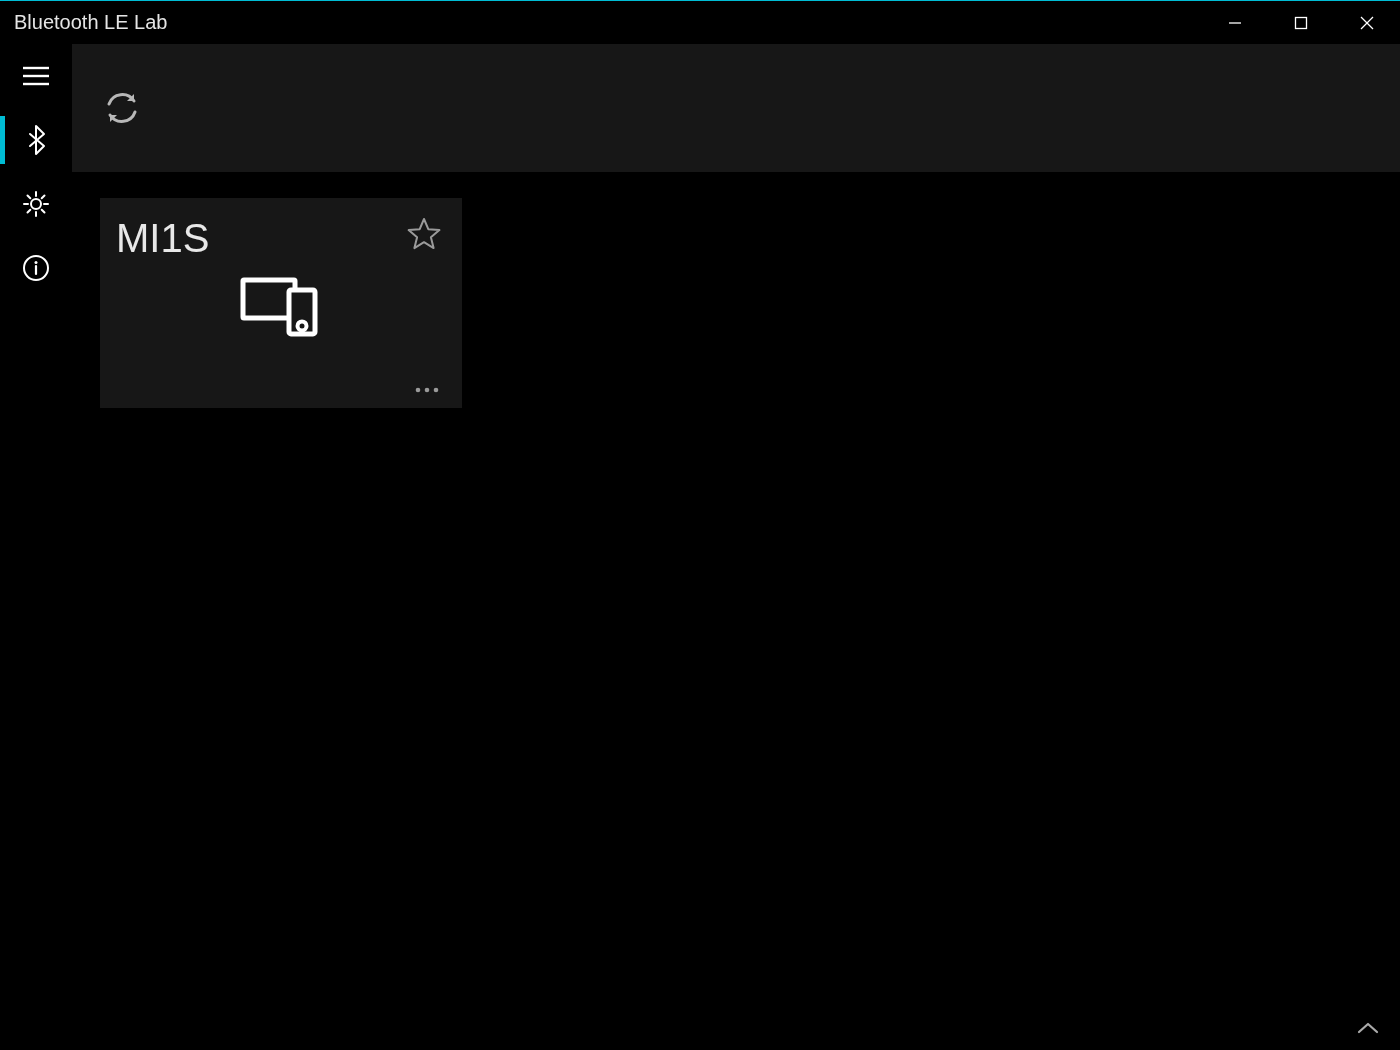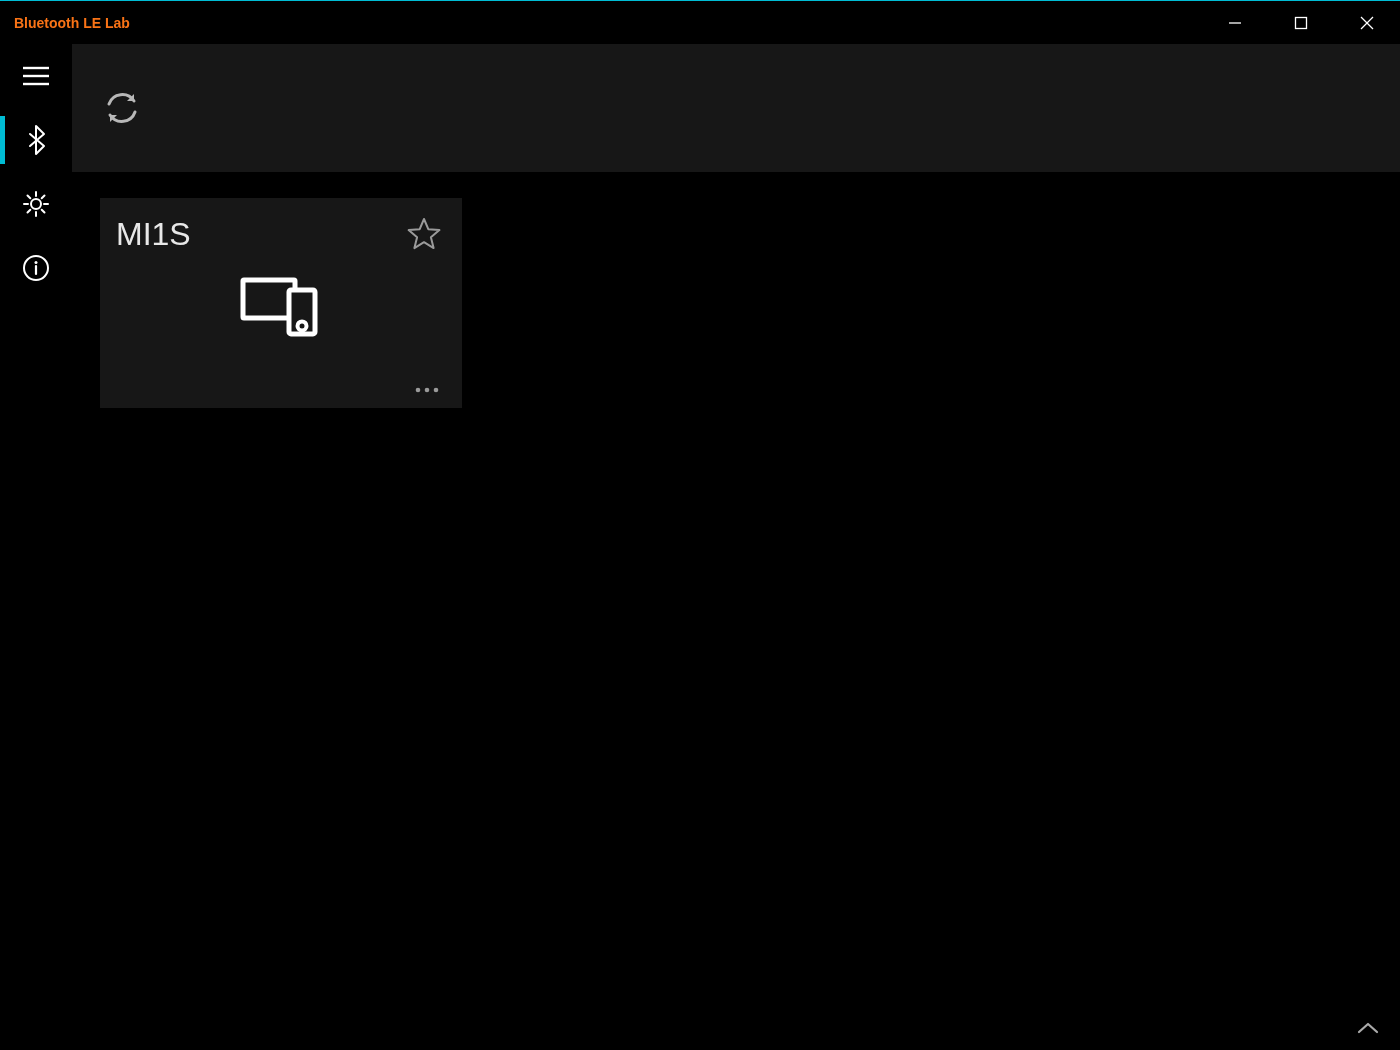--- a/index.html
+++ b/index.html
@@ -14,23 +14,23 @@
   .titlebar {
     height: 44px;
     background: #000;
     border-top: 1px solid #00bcd4;
     display: flex;
     align-items: center;
     justify-content: space-between;
     padding-left: 14px;
   }
   .titlebar-title {
-    font-size: 14px;
-    font-weight: 700;
-    color: #f97316;
+    font-size: 20px;
+    font-weight: 400;
+    color: #e5e5e5;
   }
   .titlebar-controls {
     display: flex;
     height: 100%;
   }
   .titlebar-btn {
     width: 66px;
     height: 100%;
     display: flex;
     align-items: center;
@@ -114,21 +114,21 @@
     width: 362px;
     height: 210px;
     background: #171717;
     position: relative;
     cursor: pointer;
   }
   .device-name {
     position: absolute;
     left: 16px;
     top: 18px;
-    font-size: 32px;
+    font-size: 40px;
     font-weight: 300;
     color: #e8e8e8;
   }
   .device-star {
     position: absolute;
     right: 20px;
     top: 18px;
     cursor: pointer;
   }
   .device-icon {

